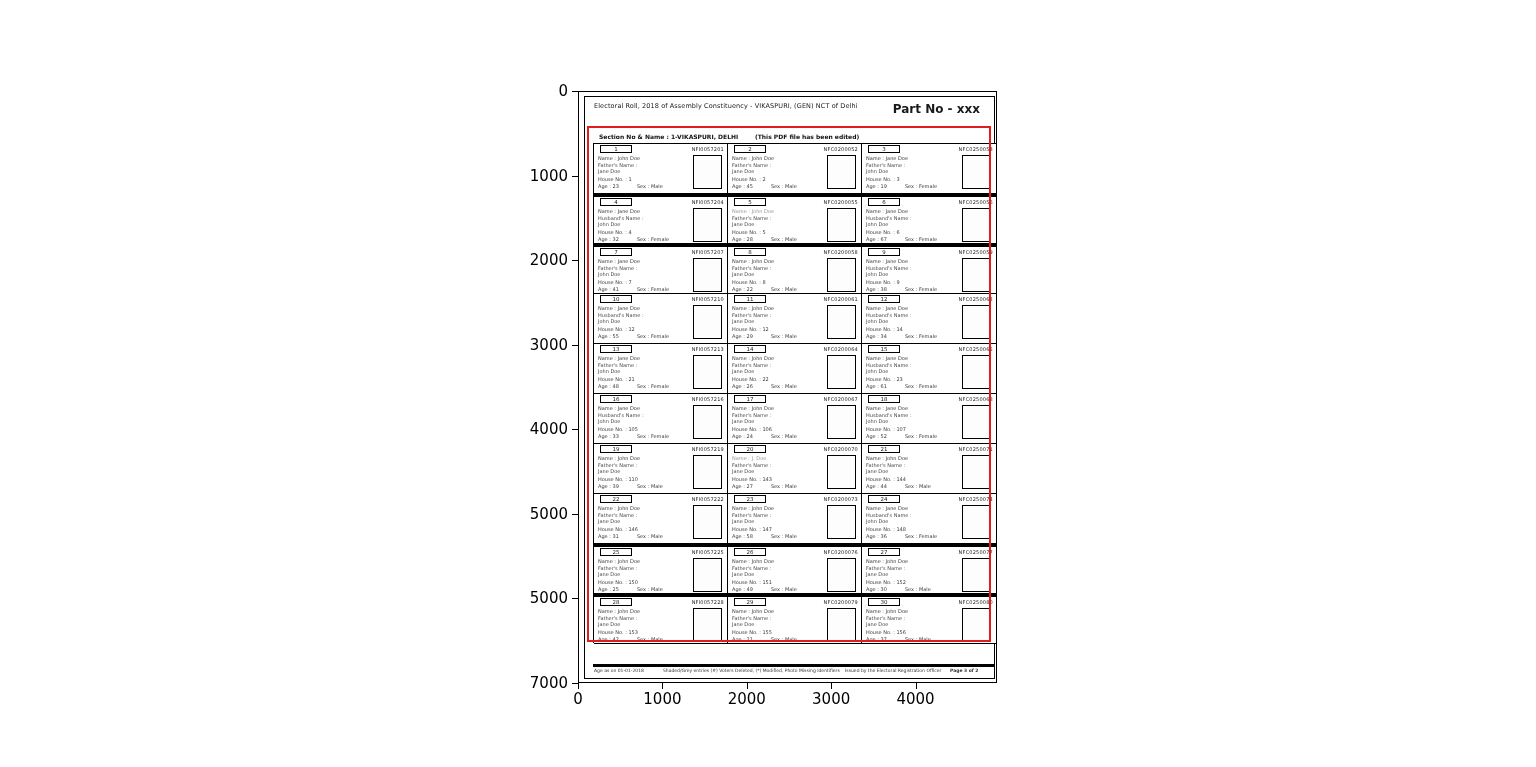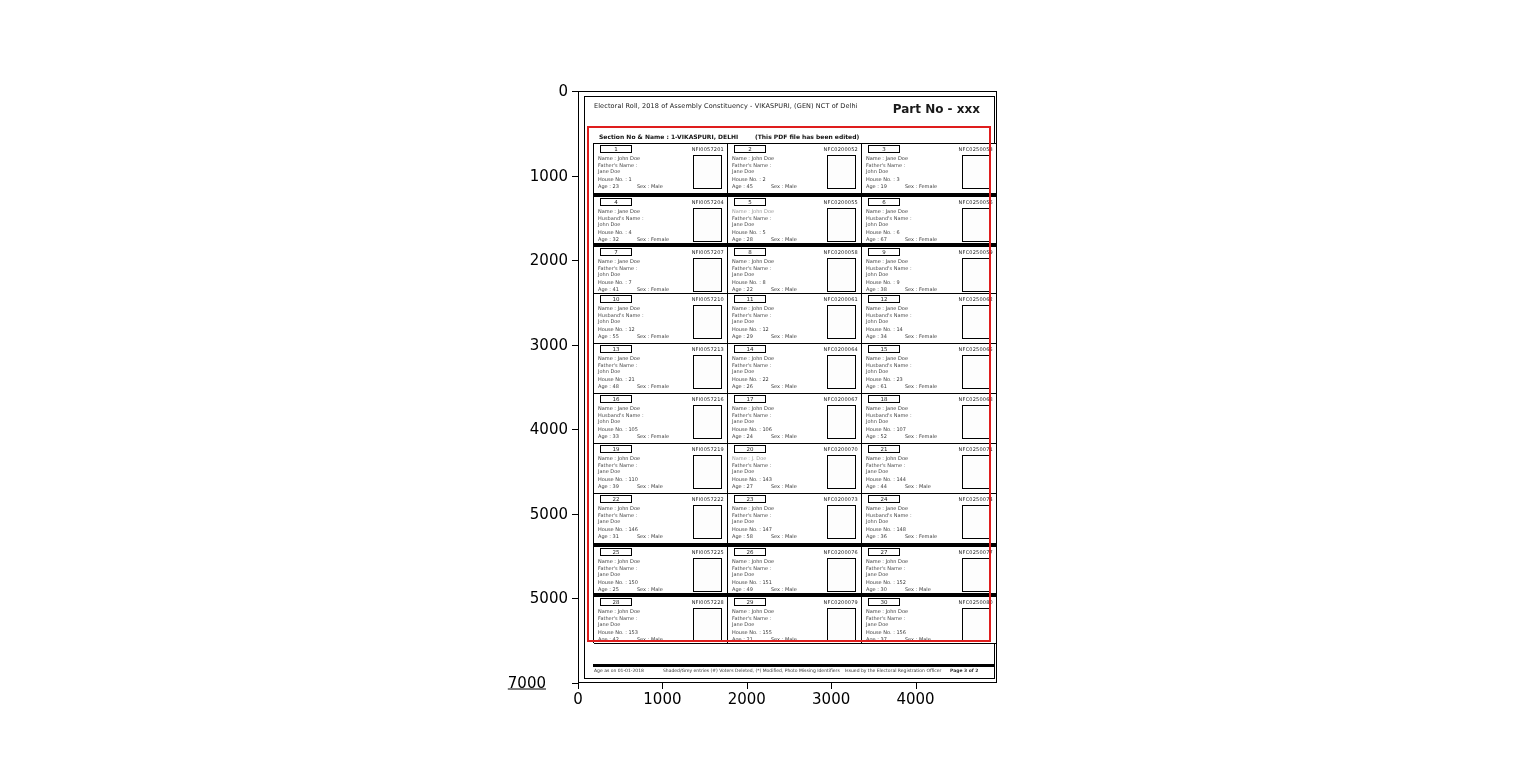--- a/index.html
+++ b/index.html
@@ -75,21 +75,21 @@
       <div class="yticklabel" style="left: 518px; top: 260.143px;">2000</div>
       <div class="ytick" style="left: 572px; top: 344.714px;"></div>
       <div class="yticklabel" style="left: 518px; top: 344.714px;">3000</div>
       <div class="ytick" style="left: 572px; top: 429.286px;"></div>
       <div class="yticklabel" style="left: 518px; top: 429.286px;">4000</div>
       <div class="ytick" style="left: 572px; top: 513.857px;"></div>
       <div class="yticklabel" style="left: 518px; top: 513.857px;">5000</div>
       <div class="ytick" style="left: 572px; top: 598.429px;"></div>
       <div class="yticklabel" style="left: 518px; top: 598.429px;">5000</div>
       <div class="ytick" style="left: 572px; top: 683px;"></div>
-      <div class="yticklabel" style="left: 496px; top: 683px; text-decoration: underline;">7000</div>
+      <div class="yticklabel" style="left: 518px; top: 683px;">7000</div>
     </div>
   <div id="xticks">
       <div class="xtick" style="left: 578px; top: 683px;"></div>
       <div class="xticklabel" style="left: 578px; top: 692px;">0</div>
       <div class="xtick" style="left: 662.391px; top: 683px;"></div>
       <div class="xticklabel" style="left: 662.391px; top: 692px;">1000</div>
       <div class="xtick" style="left: 746.781px; top: 683px;"></div>
       <div class="xticklabel" style="left: 746.781px; top: 692px;">2000</div>
       <div class="xtick" style="left: 831.172px; top: 683px;"></div>
       <div class="xticklabel" style="left: 831.172px; top: 692px;">3000</div>

